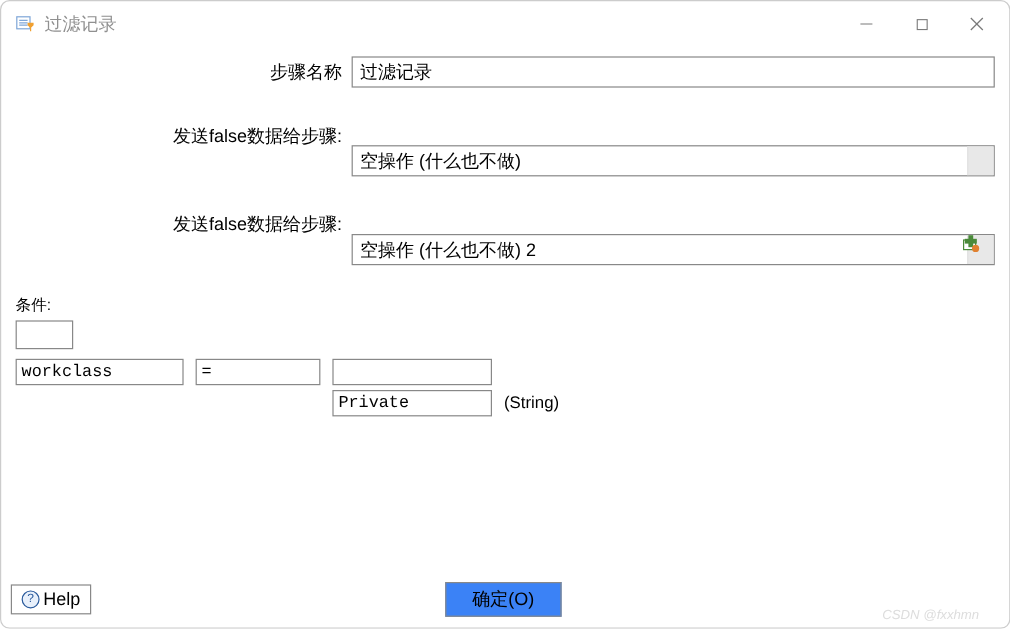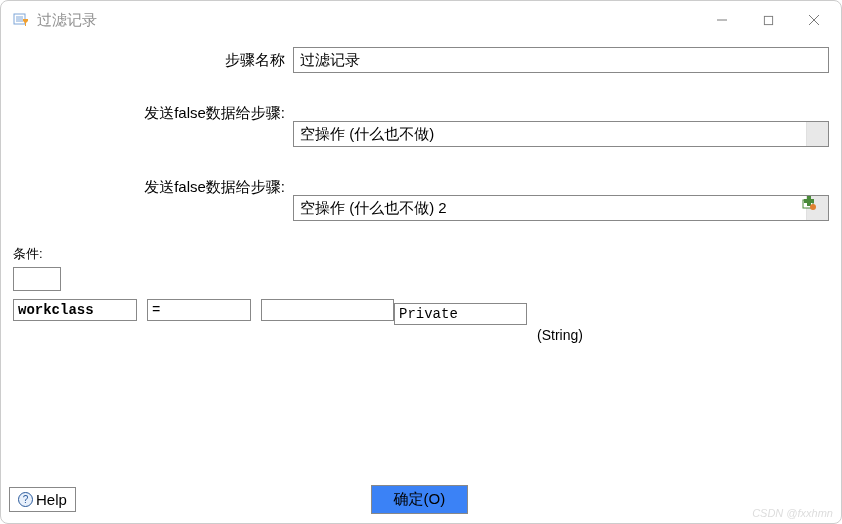--- a/index.html
+++ b/index.html
@@ -128,23 +128,23 @@
     }
     .cond-field {
       border: 1px solid #888;
       height: 22px;
       padding: 1px 4px;
       background: #fff;
       display: flex;
       align-items: center;
       font-family: "Courier New", monospace;
     }
-    .cond-field.f1 { width: 124px; font-weight: bold; }
+    .cond-field.f1 { width: 140px; }
     .cond-field.f2 { width: 104px; }
-    .cond-value-group { display: flex; flex-direction: row; }
+    .cond-value-group { display: flex; flex-direction: column; }
     .cond-field.f3 { width: 133px; }
     .cond-field.f4 { width: 133px; margin-top: 4px; }
     .cond-type {
       font-family: Liberation Sans, sans-serif;
       font-size: 14px;
       margin-left: 0;
       margin-top: 28px;
     }
     .plus-icon {
       position: absolute;
@@ -186,21 +186,21 @@
       gap: 12px;
     }
     .btn {
       border: 1px solid #888;
       padding: 4px 22px;
       font-size: 15px;
       background: #3b82f6;
     }
     .watermark {
       position: absolute;
-      right: 8px;
+      right: 25px;
       bottom: 4px;
       color: #ddd;
       font-size: 11px;
       pointer-events: none;
       font-style: italic;
     }
   </style>
 </head>
 <body>
 

